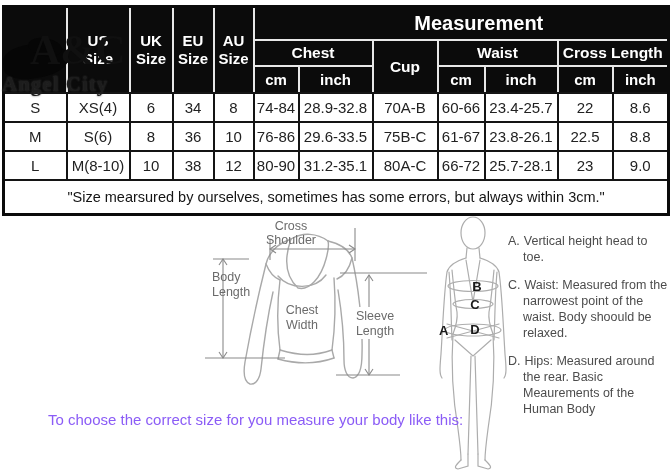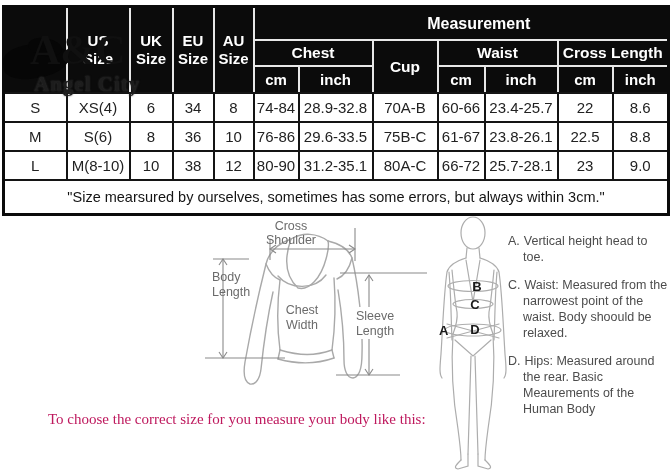--- a/index.html
+++ b/index.html
@@ -5,56 +5,56 @@
   html,body{margin:0;padding:0;background:#fff;}
   .page{position:relative;width:670px;height:475px;background:#ffffff;overflow:hidden;
         font-family:"Liberation Sans",sans-serif;}
 
   
   .size-table{position:absolute;left:2px;top:5px;width:665px;table-layout:fixed;
               border-collapse:collapse;border:3px solid #0b0b0b;}
   .size-table th{background:#0b0b0b;color:#ffffff;font-weight:bold;
                  border:2px solid #e8e8e8;padding:0;text-align:center;vertical-align:middle;}
   .size-table th.side{white-space:pre-line;line-height:1.2;font-size:15px;border-bottom-color:#141414;}
-  .size-table tr.hr1 th.meas{height:31px;font-size:16px;padding-left:36px;}
+  .size-table tr.hr1 th.meas{height:31px;font-size:20px;padding-left:36px;}
   .size-table tr.hr2 th{height:24px;font-size:15.5px;}
   .size-table tr.hr3 th{height:25px;font-size:15px;border-bottom-color:#141414;}
   .size-table th.cup{border-bottom-color:#141414;}
   .size-table td{border:2px solid #141414;background:#fff;color:#222;font-size:15px;
                  text-align:center;vertical-align:middle;height:27px;padding:0;}
   .size-table tr.noterow td{height:32px;font-size:14.5px;color:#141414;}
 
   
   .watermark{position:absolute;left:0;top:30px;width:150px;height:70px;z-index:5;pointer-events:none;}
   .wm-blob1{position:absolute;left:3px;top:14px;width:66px;height:34px;background:#060606;
             border-radius:46% 54% 58% 42%;transform:rotate(-7deg);}
   .wm-blob2{position:absolute;left:28px;top:8px;width:34px;height:18px;background:#060606;
             border-radius:50%;transform:rotate(10deg);}
   .wm-ac{position:absolute;left:30px;top:-4px;font-family:"Liberation Serif",serif;
          font-size:42px;font-weight:bold;color:#101010;}
   .wm-city{position:absolute;left:2px;top:42px;font-family:"Liberation Serif",serif;
            font-size:21px;font-weight:bold;letter-spacing:1px;color:#1d1d1d;
-           text-shadow:0 0 2px #3a3a3a;white-space:nowrap;margin-left:32px;}
+           text-shadow:0 0 2px #3a3a3a;white-space:nowrap;}
 
   
   .htm-title{position:absolute;left:97px;top:224px;font-size:16.5px;color:#383838;}
   .garment-svg{position:absolute;left:205px;top:214px;}
   .figure-svg{position:absolute;left:425px;top:214px;}
   .sketch{stroke:#a9a9a9;stroke-width:1.4;fill:none;stroke-linecap:round;}
   .fig{stroke:#adadad;stroke-width:1.2;fill:none;stroke-linecap:round;}
   .arrow{stroke:#8a8a8a;stroke-width:1.1;fill:none;}
   .dlabel{font-family:"Liberation Sans",sans-serif;font-size:12.5px;fill:#6b6b6b;}
   .flabel{font-family:"Liberation Sans",sans-serif;font-size:13px;font-weight:bold;fill:#1a1a1a;}
 
   .instructions{position:absolute;left:508px;top:221px;width:160px;}
   .instructions p{margin:12px 0 11px 0;padding-left:15px;text-indent:-15px;
                   font-size:12.5px;line-height:16px;color:#4c4c4c;}
   .ins-label{margin-right:4px;}
 
-  .htm-footer{position:absolute;left:48px;top:411px;font-size:15px;color:#be185d;white-space:nowrap;font-family:Liberation Serif, serif;}
+  .htm-footer{position:absolute;left:48px;top:411px;font-size:15px;color:#8b5cf6;white-space:nowrap;}
 </style>
 </head>
 <body>
 
 <div class="page">
 
   <table class="size-table">
     <colgroup>
       <col style="width:63px">
         <col style="width:63px">

